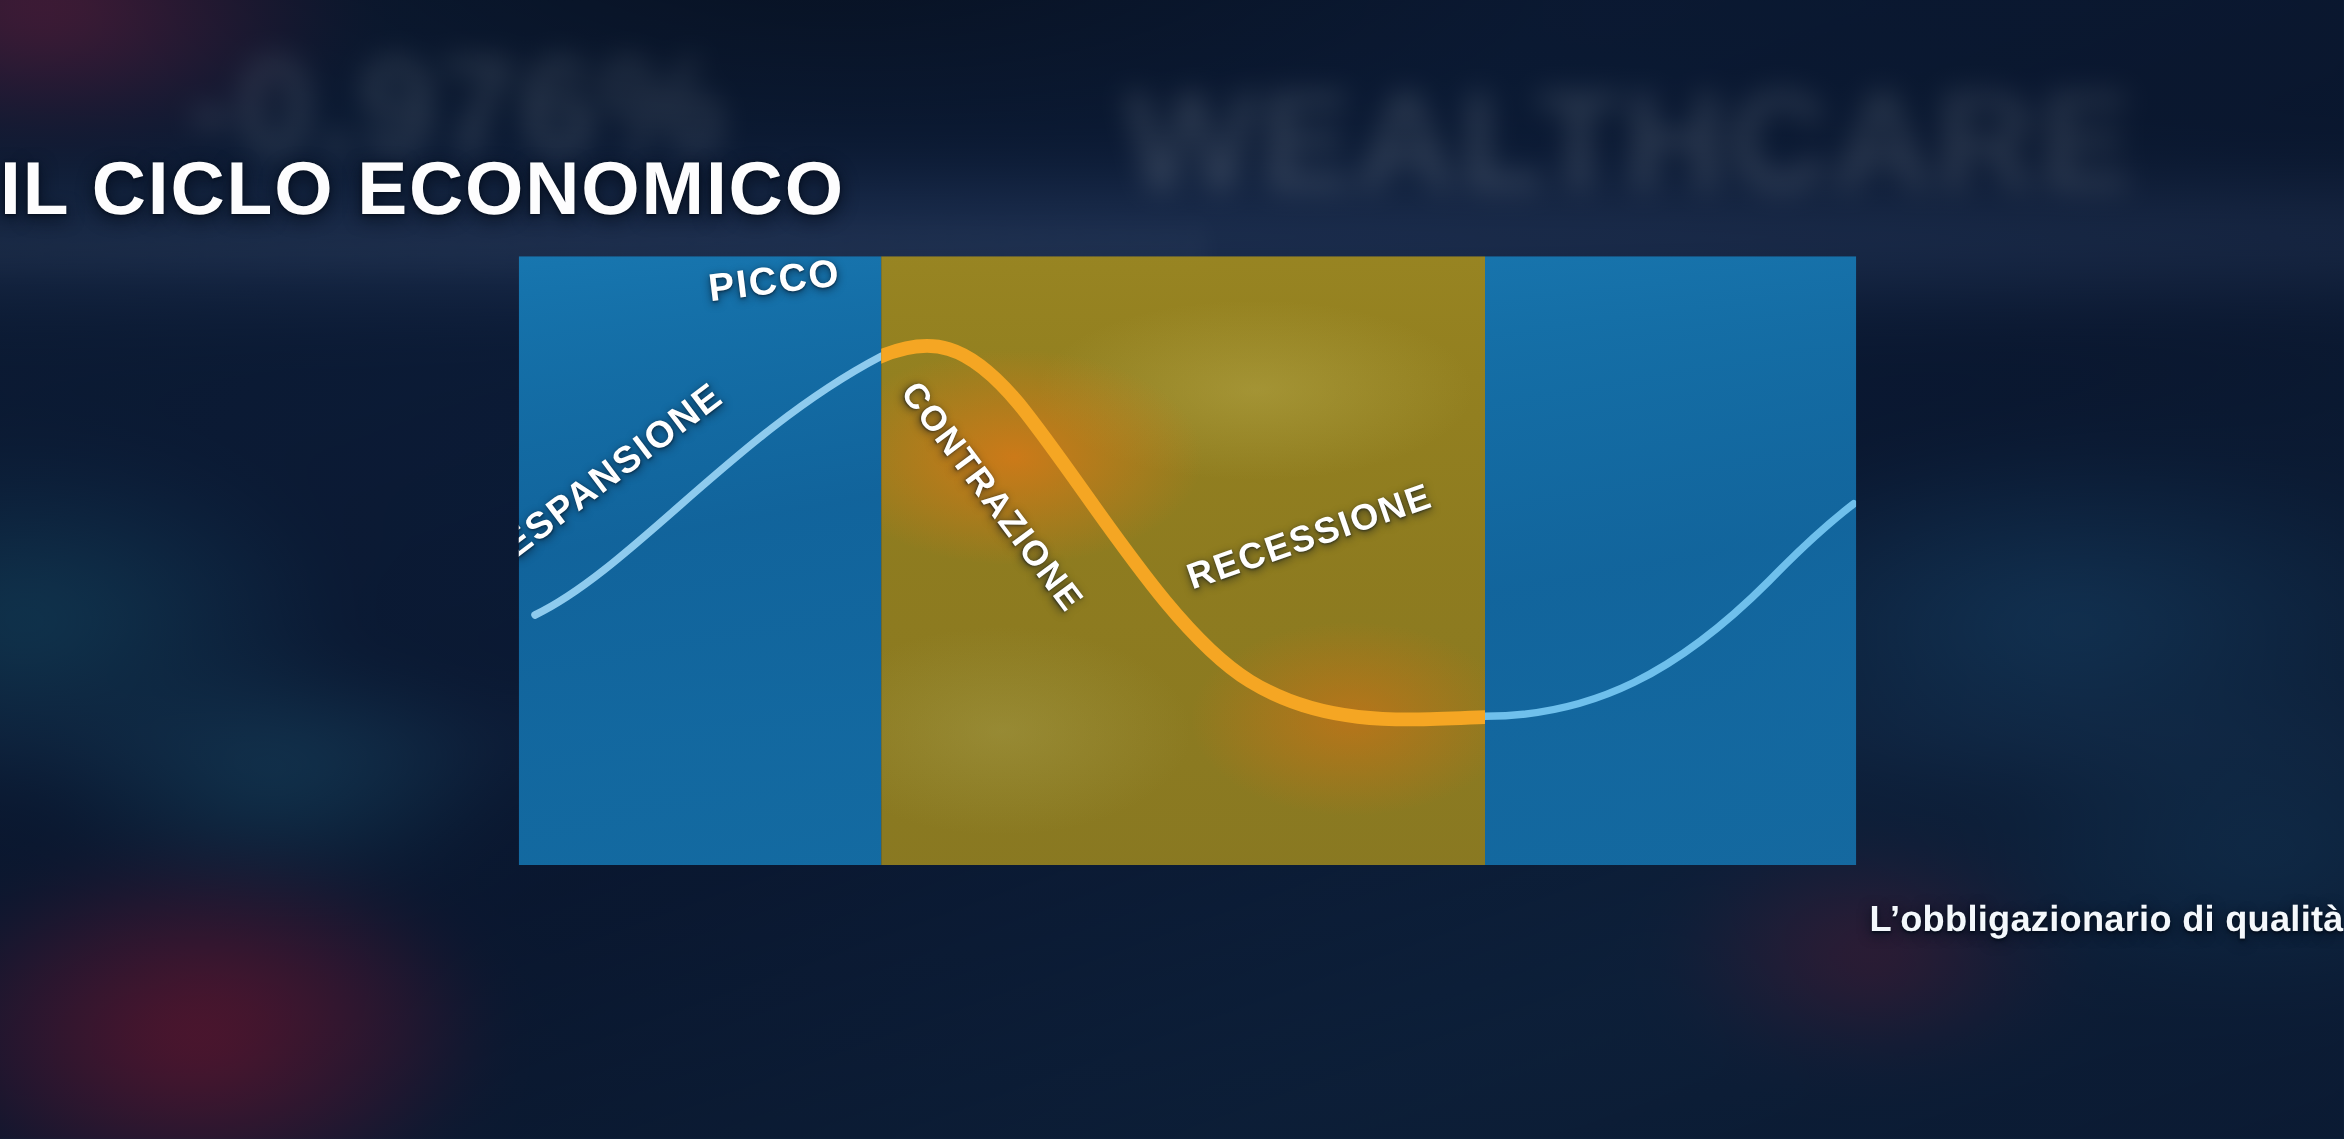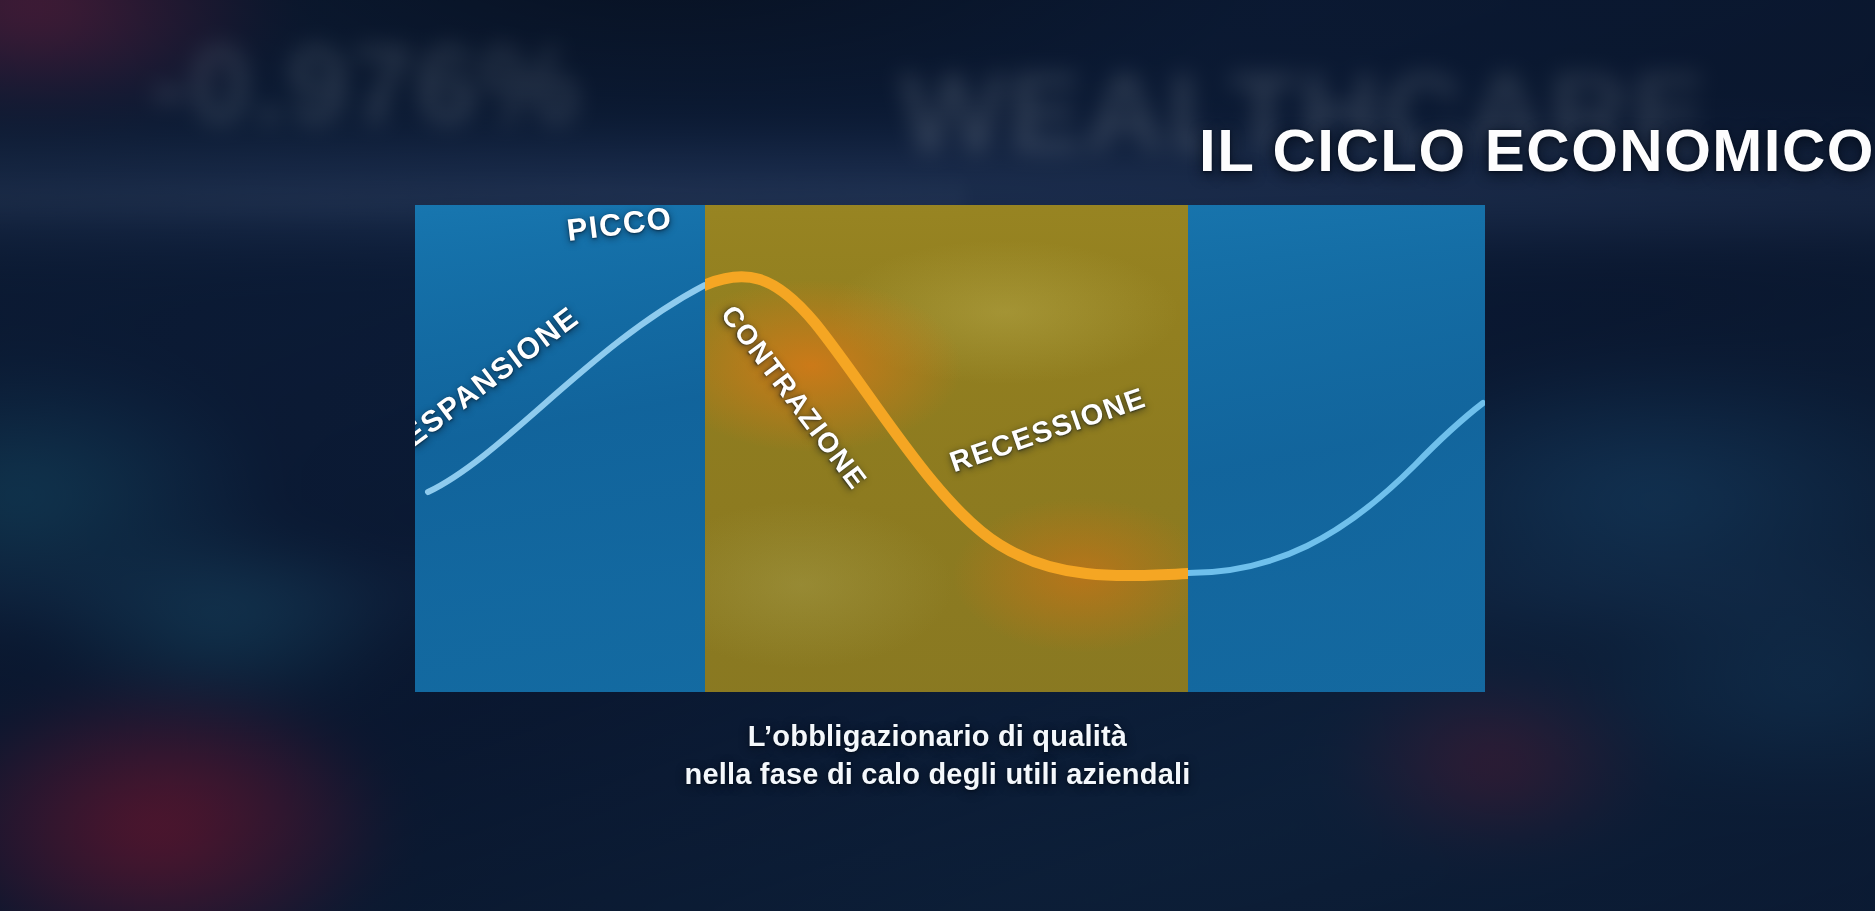--- a/index.html
+++ b/index.html
@@ -83,21 +83,21 @@
   #bg-shade{
     position:absolute; inset:0;
     background:
       radial-gradient(ellipse 1100px 520px at 50% 48%, rgba(8,18,36,.20) 0%, rgba(8,18,36,.52) 100%);
   }
 
   
   #title{
     position:absolute;
     left:0; top:116px; width:1875px;
-    text-align:right;
+    text-align:left;
     color:#fdfdfe;
     font-size:60px;
     font-weight:700;
     letter-spacing:1.5px;
     font-family:"Liberation Sans", sans-serif;
     text-shadow:0 3px 14px rgba(4,12,26,.88), 0 1px 3px rgba(4,12,26,.9);
   }
 
   
   #chart-panel{
@@ -171,21 +171,21 @@
     left:0; top:718px; width:1875px;
     text-align:center;
     color:#f4f8fc;
     font-size:29px;
     font-weight:700;
     line-height:1.30;
     letter-spacing:.2px;
     font-family:"Liberation Sans", sans-serif;
     text-shadow:0 2px 10px rgba(5,14,28,.92), 0 1px 2px rgba(5,14,28,.85);
   }
-  #caption div{ display:block; }
+  #caption div{ display:block;text-align:right; }
 </style>
 </head>
 <body>
 
 <div id="stage">
 
   <div id="bg-photo"></div>
 
   <div id="bg-text-row">
     <span id="bg-text-left">-0.976%</span>
@@ -228,16 +228,15 @@
     </svg>
 
     <div class="curve-label" id="label-espansione">ESPANSIONE</div>
     <div class="curve-label" id="label-picco">PICCO</div>
     <div class="curve-label" id="label-contrazione">CONTRAZIONE</div>
     <div class="curve-label" id="label-recessione">RECESSIONE</div>
   </div>
 
   <div id="caption">
     <div>L’obbligazionario di qualità</div>
-    <div>nella fase di calo degli utili aziendali</div>
   </div>
 
 </div>
 
 </body></html>

